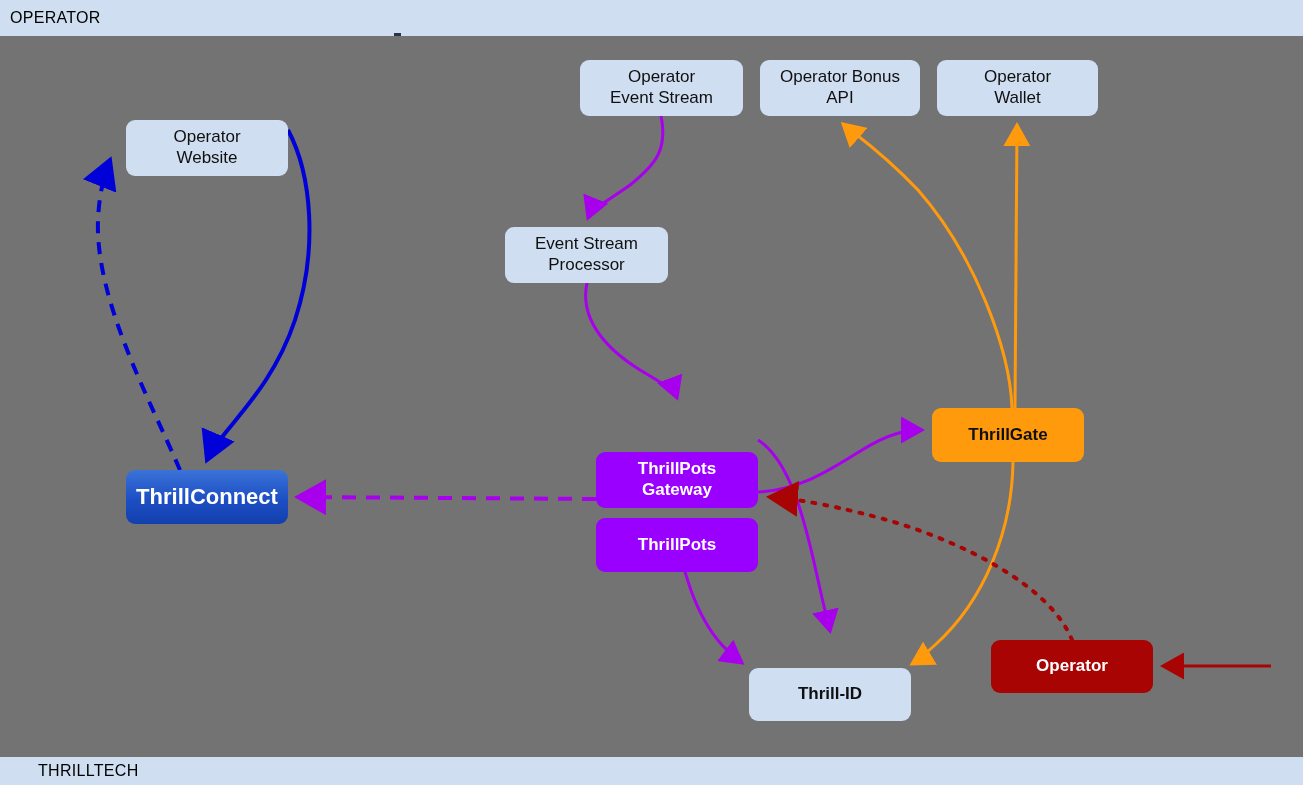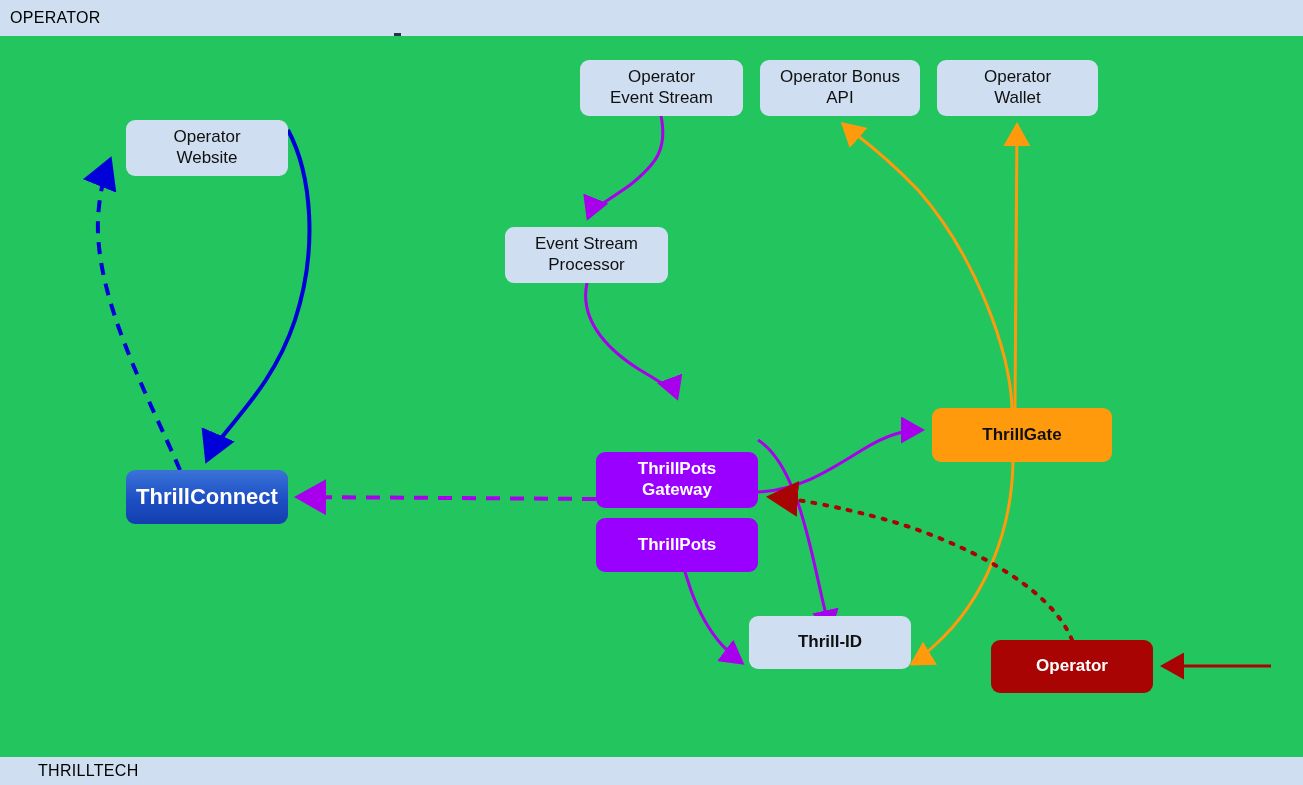--- a/index.html
+++ b/index.html
@@ -3,21 +3,21 @@
 <meta charset="utf-8">
 <style>
   html, body {
     margin: 0; padding: 0;
     background: #000000;
   }
   #canvas {
     position: relative;
     width: 1303px;
     height: 785px;
-    background: #22c55e;
+    background: #737373;
     overflow: hidden;
     font-family: "Liberation Sans", sans-serif;
   }
   .band {
     position: absolute;
     left: 0;
     width: 1303px;
     background: #cfdff1;
     color: #000000;
     font-size: 16px;
@@ -161,23 +161,23 @@
   <div class="node plain" style="left:505px; top:227px; width:163px; height:56px;">Event Stream
 Processor</div>
 
   <div class="node blue" style="left:126px; top:470px; width:162px; height:54px;">ThrillConnect</div>
 
   <div class="node purple" style="left:596px; top:407px; width:162px; height:56px;">ThrillPots
 Gateway</div>
 
   <div class="node purple" style="left:596px; top:473px; width:162px; height:54px;">ThrillPots</div>
 
-  <div class="node orange" style="left:932px; top:408px; width:180px; height:54px;">ThrillGate</div>
+  <div class="node orange" style="left:932px; top:408px; width:152px; height:54px;">ThrillGate</div>
 
-  <div class="node plain-bold" style="left:749px; top:616px; width:162px; height:53px;">Thrill-ID</div>
+  <div class="node plain-bold" style="left:749px; top:668px; width:162px; height:53px;">Thrill-ID</div>
 
   <div class="node red" style="left:991px; top:640px; width:162px; height:53px;">Operator</div>
 
   <div class="band" id="band-bottom">
     <span>THRILLTECH</span>
   </div>
 
 </div>
 
 </body></html>

